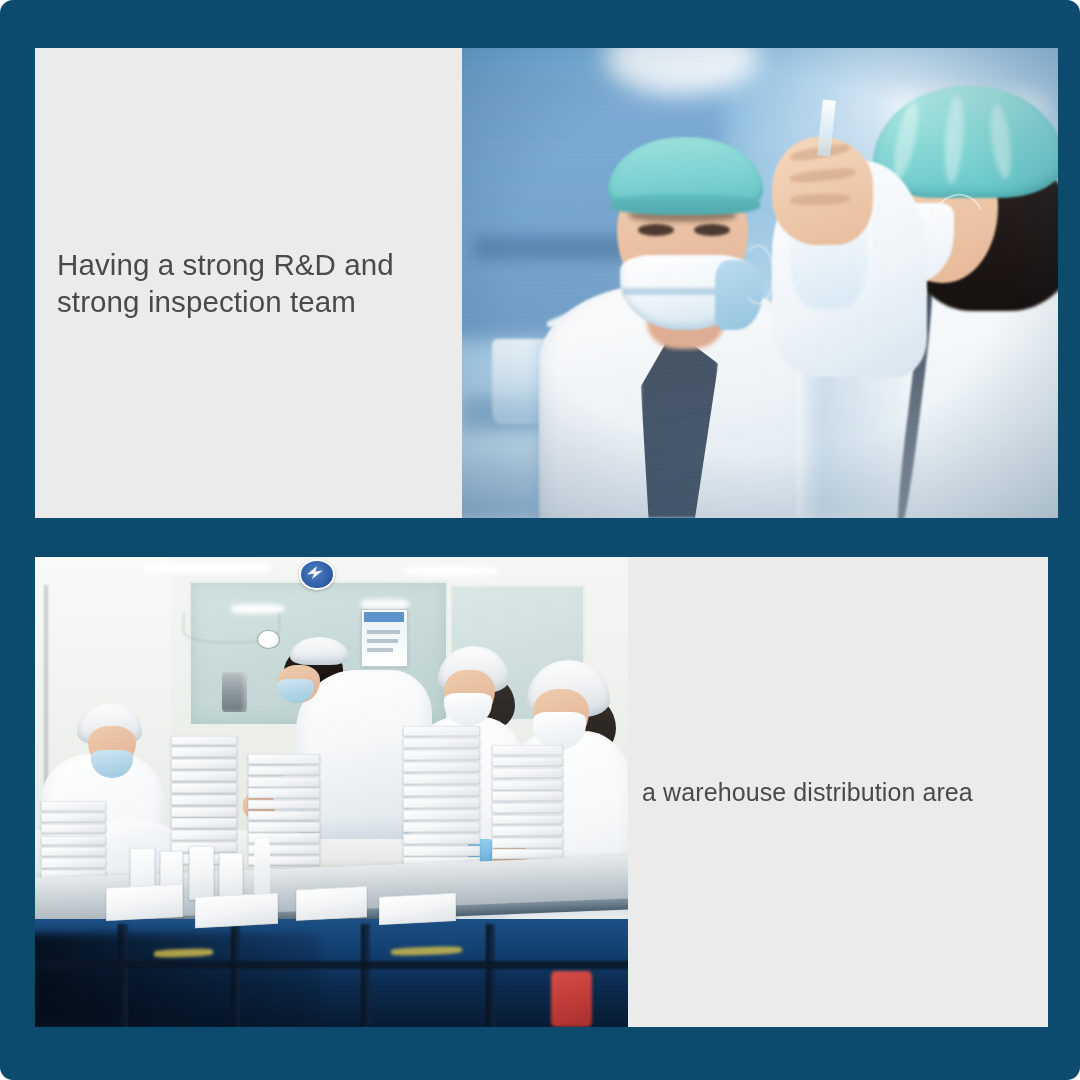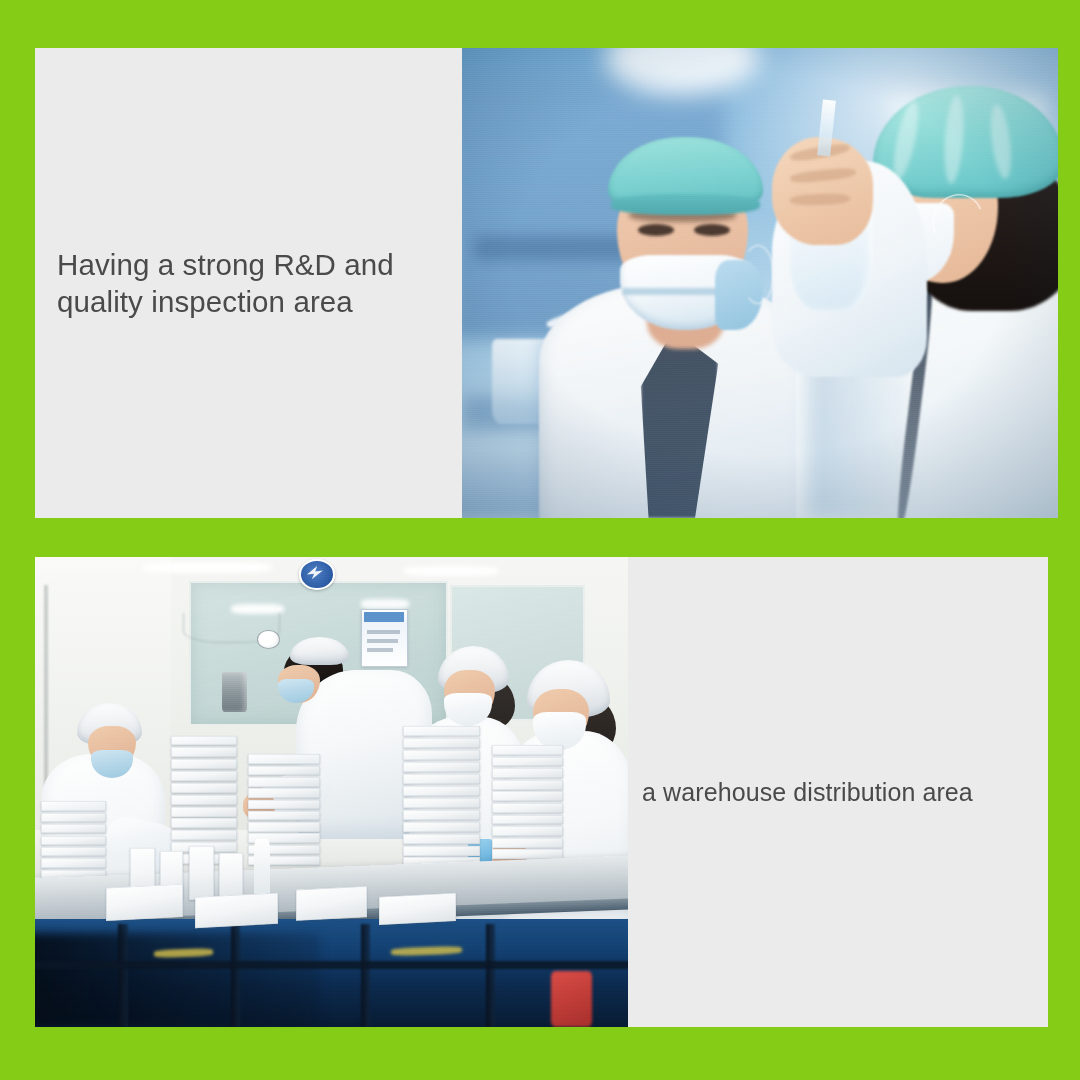--- a/index.html
+++ b/index.html
@@ -12,21 +12,22 @@
     width: 1080px;
     height: 1080px;
     overflow: hidden;
     font-family: "Liberation Sans", "DejaVu Sans", sans-serif;
     position: relative;
   }
 
   .page {
     position: absolute;
     inset: 0;
-    background: #84cc16;
+    background: #0c4a6e;
+    border-radius: 13px;
   }
 
   
   .panel {
     position: absolute;
     background: #ebebeb;
     display: flex;
     overflow: hidden;
   }
 
@@ -616,21 +617,21 @@
 </style>
 </head>
 <body>
 
 <div class="page">
 
   <section class="panel panel-top">
 
     <div class="caption caption-top">
       <div class="caption-line">Having a strong R&amp;D and</div>
-      <div class="caption-line">quality inspection area</div>
+      <div class="caption-line">strong inspection team</div>
     </div>
 
     <figure class="photo photo-lab" style="margin:0;">
       <div class="layer lab-bg"></div>
       <div class="layer lab-cabinet"></div>
       <div class="layer lab-shelf-a"></div>
       <div class="layer lab-shelf-b"></div>
       <div class="layer lab-bench"></div>
       <div class="layer lab-rack-r"></div>
       <div class="layer lab-rack-bar"></div>

